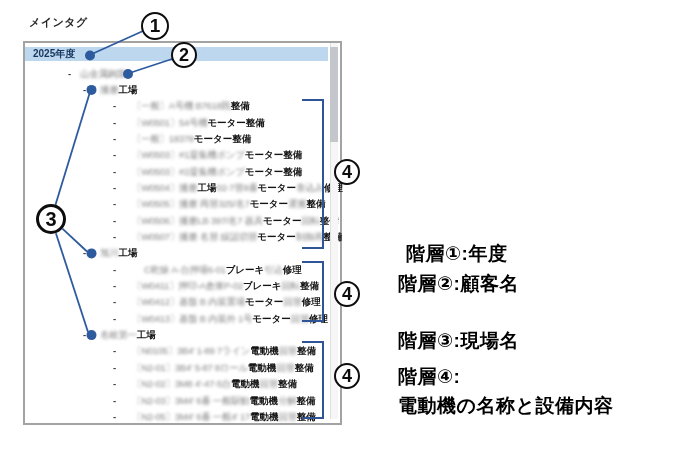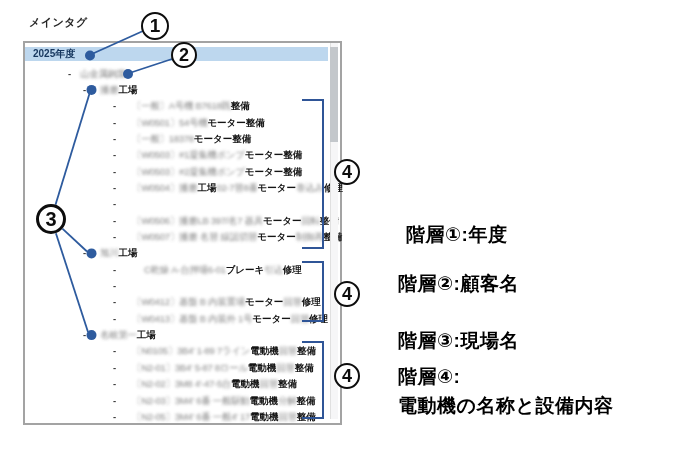--- a/index.html
+++ b/index.html
@@ -100,39 +100,41 @@
       <div class="tree-row" style="top: 165.6px;">
         <span class="dash" style="left: 113px;">-</span>
         <span class="txt" style="left: 132px;"><span class="rdx">〔W0503〕#2凝集機ポンプ</span><span class="clr">モーター整備</span></span>
       </div>
       <div class="tree-row" style="top: 181.95px;">
         <span class="dash" style="left: 113px;">-</span>
         <span class="txt" style="left: 132px;"><span class="rdx">〔W0504〕播磨</span><span class="clr">工場</span><span class="rdx">02-7替8番</span><span class="clr">モーター</span><span class="rdx">巻込み</span><span class="clr">修理</span></span>
       </div>
       <div class="tree-row" style="top: 198.3px;">
         <span class="dash" style="left: 113px;">-</span>
+        <span class="txt" style="left: 132px;"><span class="rdx">〔W0505〕播磨 両替325/名7</span><span class="clr">モーター</span><span class="rdx">運搬</span><span class="clr">整備</span></span>
       </div>
       <div class="tree-row" style="top: 214.65px;">
         <span class="dash" style="left: 113px;">-</span>
         <span class="txt" style="left: 132px;"><span class="rdx">〔W0506〕播磨LB 397/名7 器具</span><span class="clr">モーター</span><span class="rdx">回転</span><span class="clr">整備</span></span>
       </div>
       <div class="tree-row" style="top: 231px;">
         <span class="dash" style="left: 113px;">-</span>
         <span class="txt" style="left: 132px;"><span class="rdx">〔W0507〕播磨 名替 線認切替</span><span class="clr">モーター</span><span class="rdx">制御再</span><span class="clr">整備</span></span>
       </div>
       <div class="tree-row" style="top: 247.35px;">
         <span class="dash" style="left: 83px;">-</span>
         <span class="txt" style="left: 100px;"><span class="rdx">旭川</span><span class="clr">工場</span></span>
       </div>
       <div class="tree-row" style="top: 263.7px;">
         <span class="dash" style="left: 113px;">-</span>
         <span class="txt" style="left: 144px;"><span class="rdx">C乾燥 A-台押場6-01</span><span class="clr">ブレーキ</span><span class="rdx">引込</span><span class="clr">修理</span></span>
       </div>
       <div class="tree-row" style="top: 280.05px;">
         <span class="dash" style="left: 113px;">-</span>
+        <span class="txt" style="left: 132px;"><span class="rdx">〔W0411〕押印-A倉庫P-02</span><span class="clr">ブレーキ</span><span class="rdx">回転</span><span class="clr">整備</span></span>
       </div>
       <div class="tree-row" style="top: 296.4px;">
         <span class="dash" style="left: 113px;">-</span>
         <span class="txt" style="left: 132px;"><span class="rdx">〔W0412〕基盤 B 内装置場</span><span class="clr">モーター</span><span class="rdx">回替</span><span class="clr">修理</span></span>
       </div>
       <div class="tree-row" style="top: 312.75px;">
         <span class="dash" style="left: 113px;">-</span>
         <span class="txt" style="left: 132px;"><span class="rdx">〔W0413〕基盤 B 内装外 1号</span><span class="clr">モーター</span><span class="rdx">回替</span><span class="clr">修理</span></span>
       </div>
       <div class="tree-row" style="top: 329.1px;">
@@ -183,19 +185,19 @@
     <path d="M302 342 L323 342 L323 418 L302 418" fill="none" stroke="#2F5597" stroke-width="2"></path>
   </svg>
 
   <div class="marker" id="mk0" style="left:141px;top:12px;width:28px;height:28px;font-size:19px;">1</div>
   <div class="marker" id="mk1" style="left:171px;top:42px;width:26px;height:26px;font-size:18px;">2</div>
   <div class="marker" id="mk2" style="left:36px;top:204px;width:30px;height:30px;font-size:20px;border-width:3px;">3</div>
   <div class="marker" id="mk3" style="left:334px;top:159px;width:26px;height:26px;font-size:18px;">4</div>
   <div class="marker" id="mk4" style="left:334px;top:281px;width:26px;height:26px;font-size:18px;">4</div>
   <div class="marker" id="mk5" style="left:334px;top:363px;width:26px;height:26px;font-size:18px;">4</div>
 
-  <div class="legend-line" style="top:222px;padding-left:8px;">階層①:年度</div>
+  <div class="legend-line" style="top:241px;padding-left:8px;">階層①:年度</div>
   <div class="legend-line" style="top:271px;">階層②:顧客名</div>
   <div class="legend-line" style="top:328px;">階層③:現場名</div>
   <div class="legend-line" style="top:393px;">電動機の名称と設備内容</div>
   <div class="legend-line" style="top:364px;">階層④:</div>
 
 </div>
 
 </body></html>

